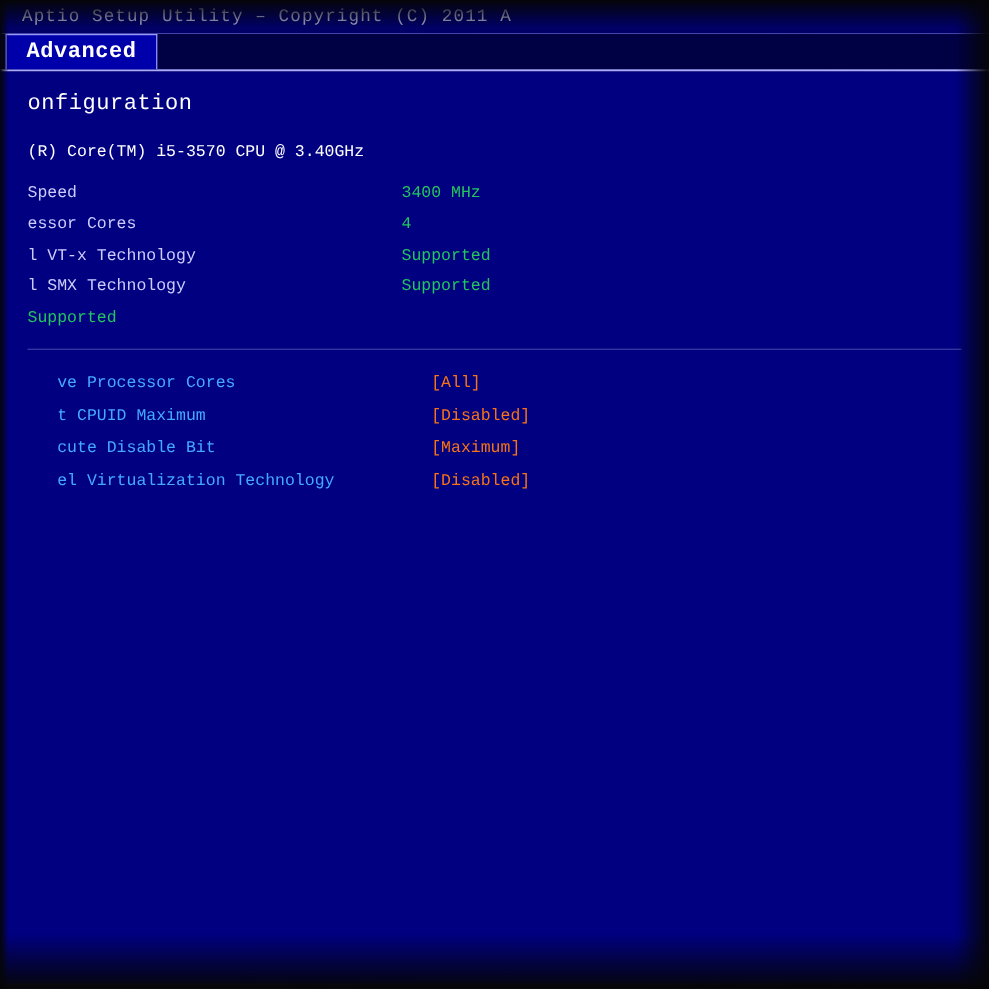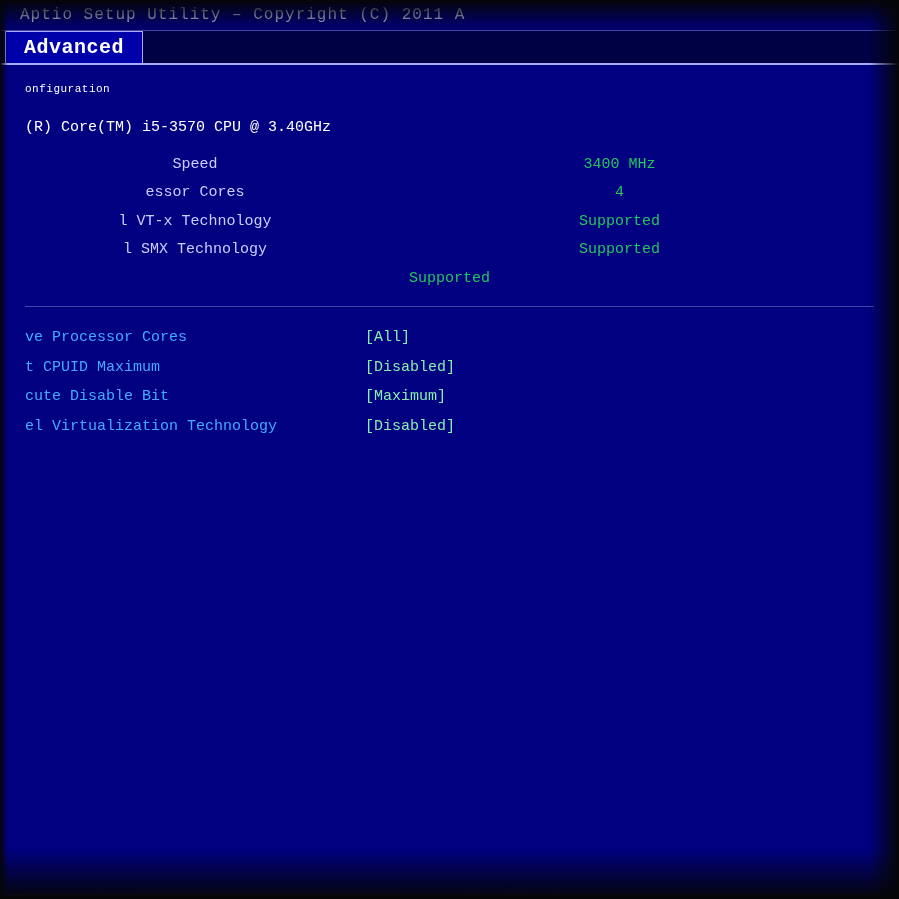--- a/index.html
+++ b/index.html
@@ -103,31 +103,30 @@
     
     .main-content {
       background-color: #000080;
       min-height: calc(100% - 70px);
       padding: 18px 25px;
       color: #aaaaff;
     }
 
     .section-title {
       color: #ffffff;
-      font-size: 11px;
+      font-size: 20px;
       margin-bottom: 22px;
       letter-spacing: 0.5px;
     }
 
     .info-row {
       display: flex;
       margin-bottom: 6px;
       font-size: 15px;
       line-height: 1.5;
-      text-align: center;
     }
 
     .info-label {
       color: #ccccff;
       width: 340px;
       flex-shrink: 0;
     }
 
     .info-value {
       color: #22c55e;
@@ -152,36 +151,37 @@
     
     .config-section {
       margin-top: 20px;
     }
 
     .config-row {
       display: flex;
       margin-bottom: 7px;
       font-size: 15px;
       line-height: 1.5;
+      margin-left: 27px;
     }
 
     .config-label {
       color: #44aaff;
       width: 340px;
       flex-shrink: 0;
       cursor: pointer;
     }
 
     .config-value {
       color: #44aaff;
       flex: 1;
     }
 
     .config-value.bracket {
-      color: #86efac;
+      color: #f97316;
     }
 
     
     .edge-top {
       height: 25px;
       background: linear-gradient(to bottom, #050508, transparent);
       position: absolute;
       top: 0; left: 0; right: 0;
       z-index: 10;
     }

